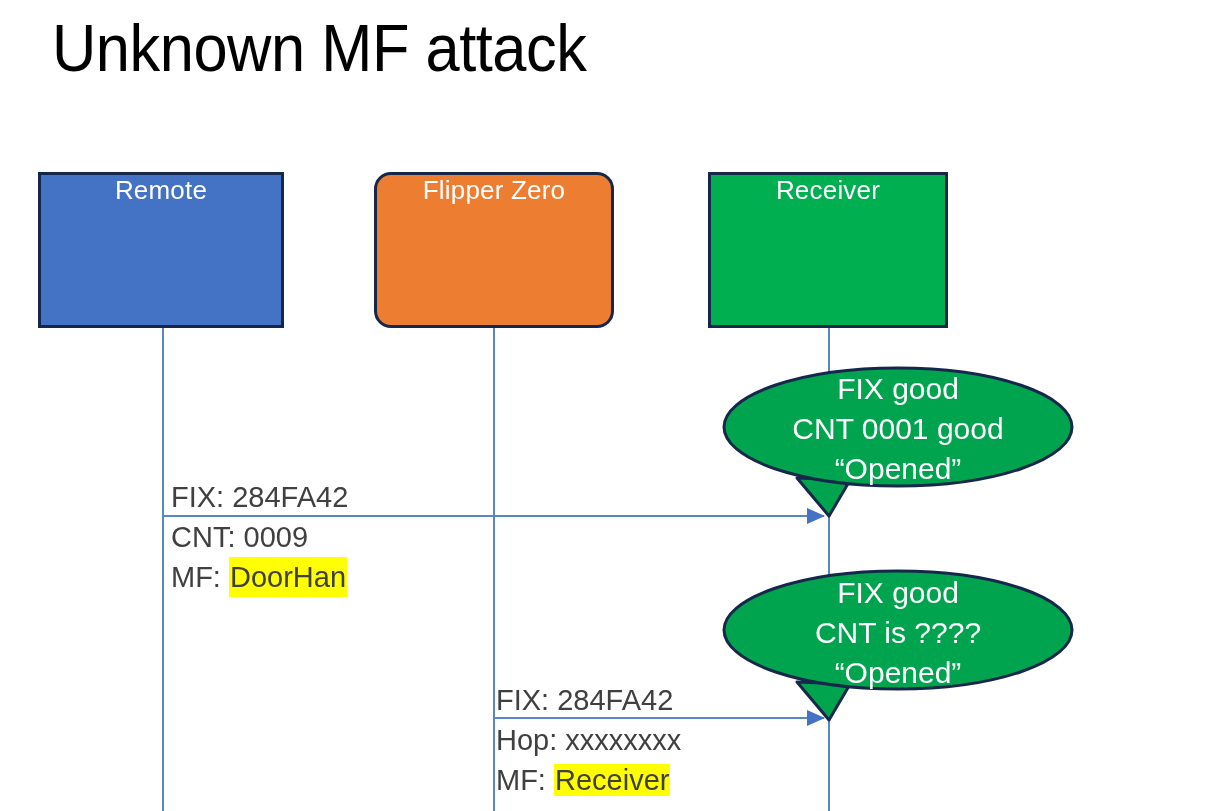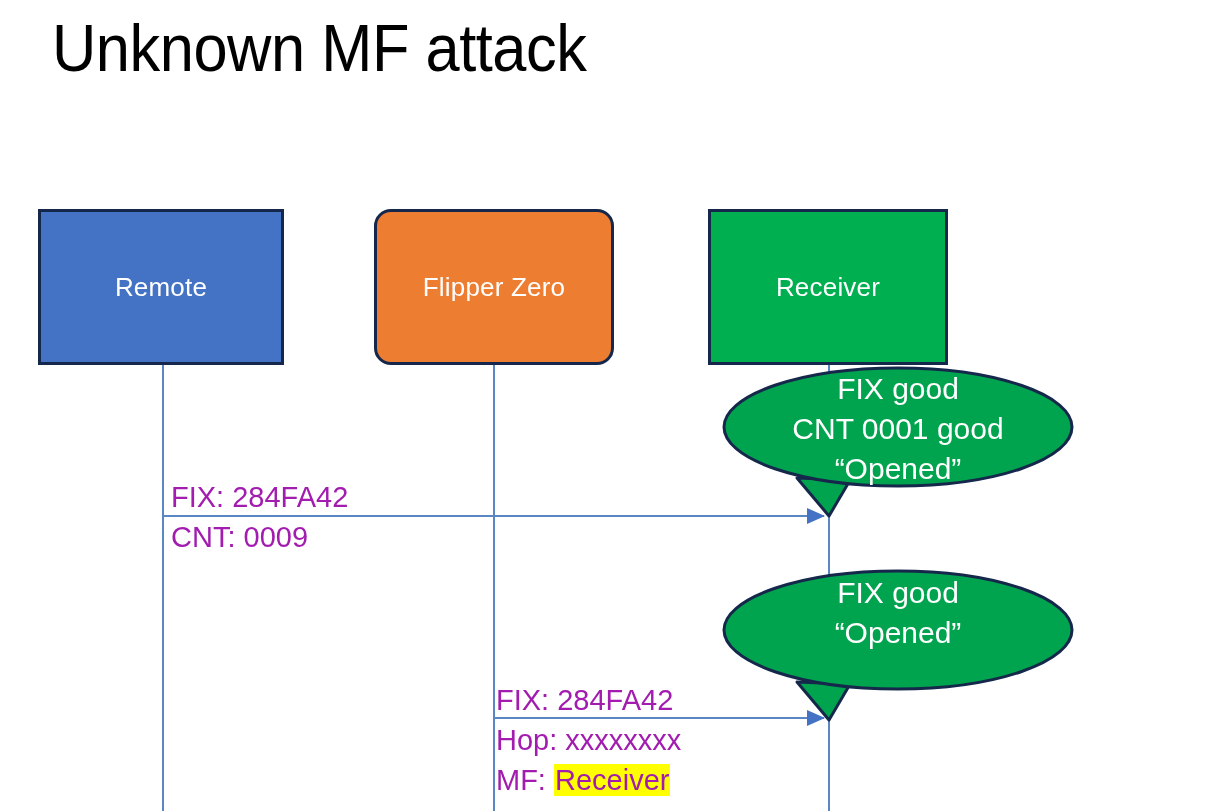--- a/index.html
+++ b/index.html
@@ -41,23 +41,22 @@
     z-index: 1;
   }
 
   
   .actor-box {
     position: absolute;
     box-sizing: border-box;
     border: 3px solid #15284B;
     z-index: 3;
     display: flex;
-    align-items: center;
+    align-items: flex-start;
     justify-content: center;
-    margin-top: 37px;
   }
   .actor-label {
     color: #ffffff;
     font-size: 26px;
     font-weight: 400;
     letter-spacing: 0.2px;
     white-space: nowrap;
   }
   #actor-remote   { left: 38px;  top: 172px; width: 246px; height: 156px; background: #4472C4; }
   #actor-flipper  { left: 374px; top: 172px; width: 240px; height: 156px; background: #ED7D31; border-radius: 17px; }
@@ -72,21 +71,21 @@
     height: 811px;
     z-index: 4;
   }
 
   
   .msg-text {
     position: absolute;
     z-index: 6;
     font-size: 29px;
     line-height: 40px;
-    color: #a21caf;
+    color: #404040;
     white-space: nowrap;
   }
   #msg1-line1 { left: 171px; top: 477px; }
   #msg1-rest  { left: 171px; top: 517px; }
   #msg2-line1 { left: 496px; top: 680px; }
   #msg2-rest  { left: 496px; top: 720px; }
 
   .hl {
     background: #FFFF00;
     padding: 0 1px;
@@ -158,20 +157,23 @@
       <path d="M0,0 L9,4 L0,8 z" fill="#4472C4"></path>
     </marker>
   </defs>
   <line x1="163" y1="516" x2="824" y2="516" stroke="#5B86C4" stroke-width="2" marker-end="url(#arrowhead)"></line>
   <line x1="494" y1="718" x2="824" y2="718" stroke="#5B86C4" stroke-width="2" marker-end="url(#arrowhead)"></line>
 </svg>
 
 <div class="msg-text" id="msg1-line1">FIX: 284FA42</div>
 <div class="msg-text" id="msg1-rest">
   <div>CNT: 0009</div>
+  <div>
+    <span>MF: </span><span class="hl squiggle">DoorHan</span>
+  </div>
 </div>
 
 <div class="msg-text" id="msg2-line1">FIX: 284FA42</div>
 <div class="msg-text" id="msg2-rest">
   <div>
     <span>Hop: </span><span class="squiggle">xxxxxxxx</span>
   </div>
   <div>
     <span>MF: </span><span class="hl">Receiver</span>
   </div>
@@ -189,15 +191,16 @@
   </div>
 </div>
 
 <div class="callout" id="callout2">
   <svg viewBox="0 0 352 160" width="352" height="160">
     <path d="M75,120 L107,158 L134,112 L175,124 Z" fill="#00A44E" stroke="#15284B" stroke-width="3" stroke-linejoin="round"></path>
     <ellipse cx="176" cy="68" rx="174" ry="59" fill="#00A44E" stroke="#15284B" stroke-width="3"></ellipse>
   </svg>
   <div class="callout-text" id="callout2-text">
     <div>FIX good</div>
+    <div>CNT is ????</div>
     <div>“Opened”</div>
   </div>
 </div>
 
 </body></html>

